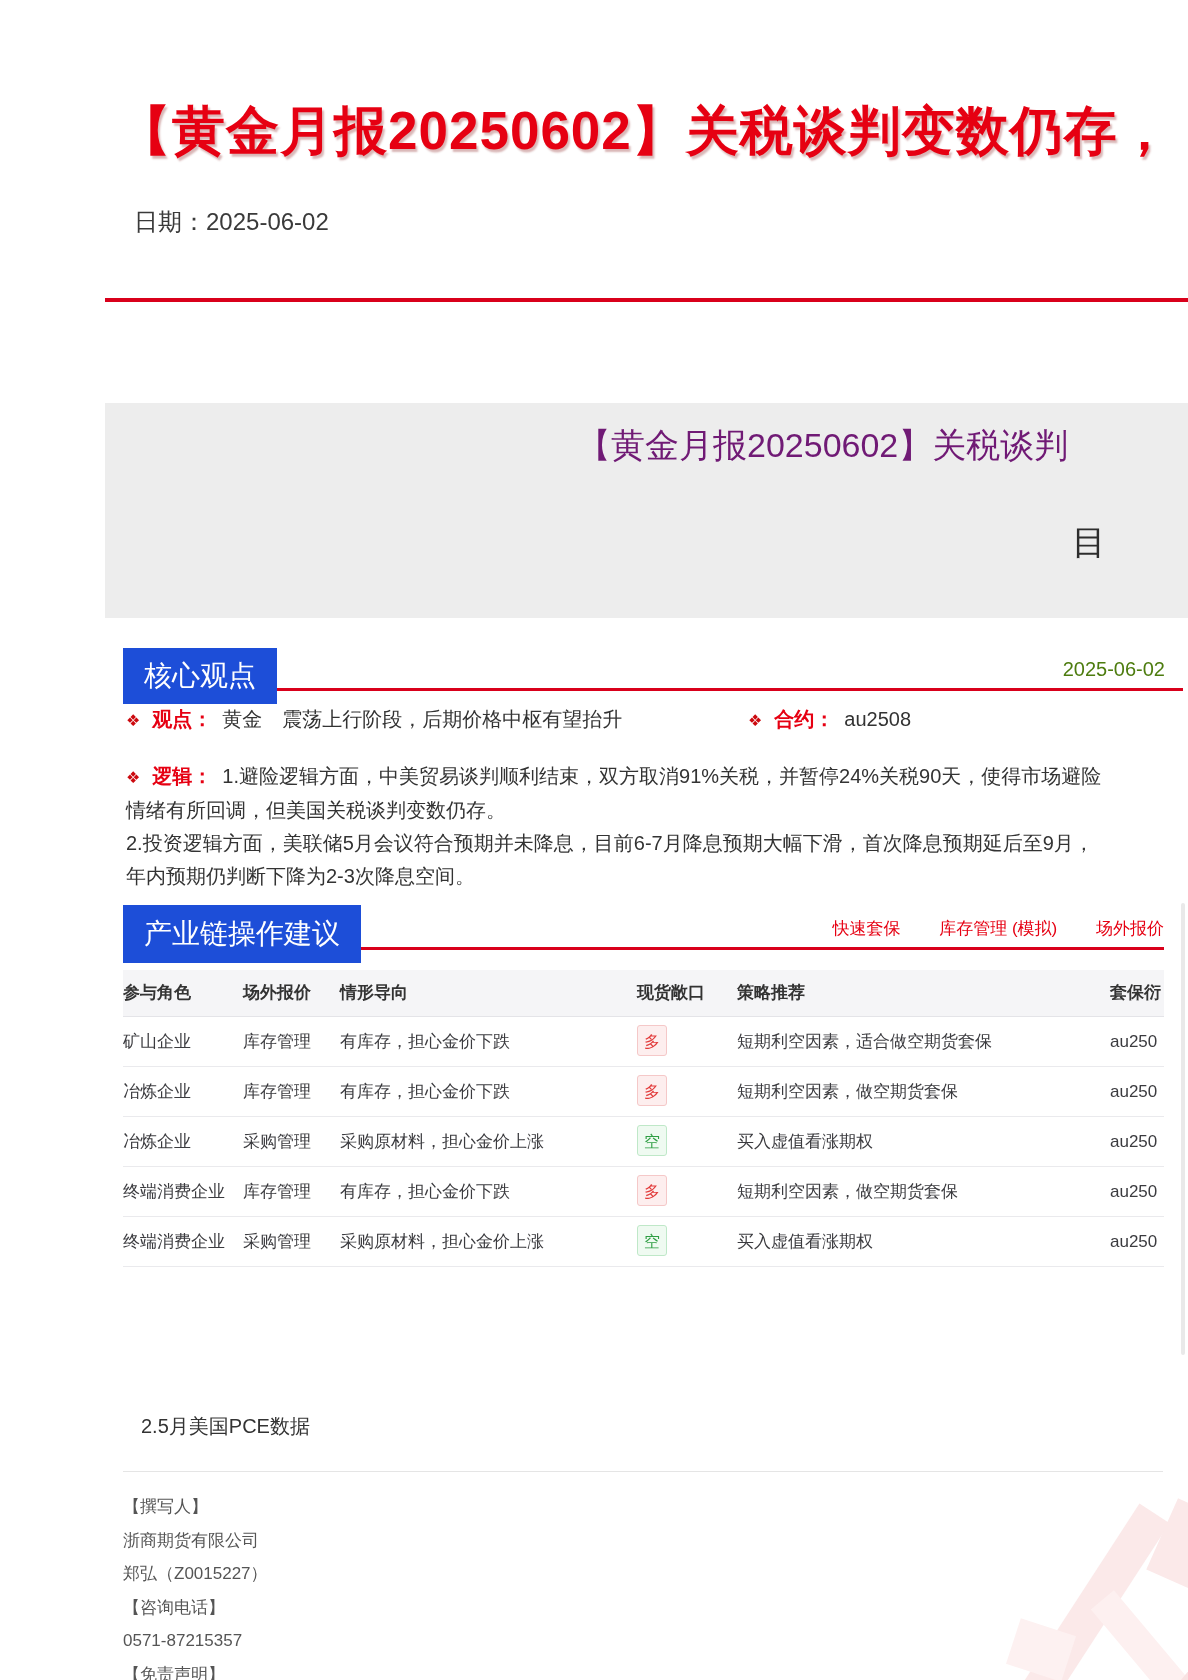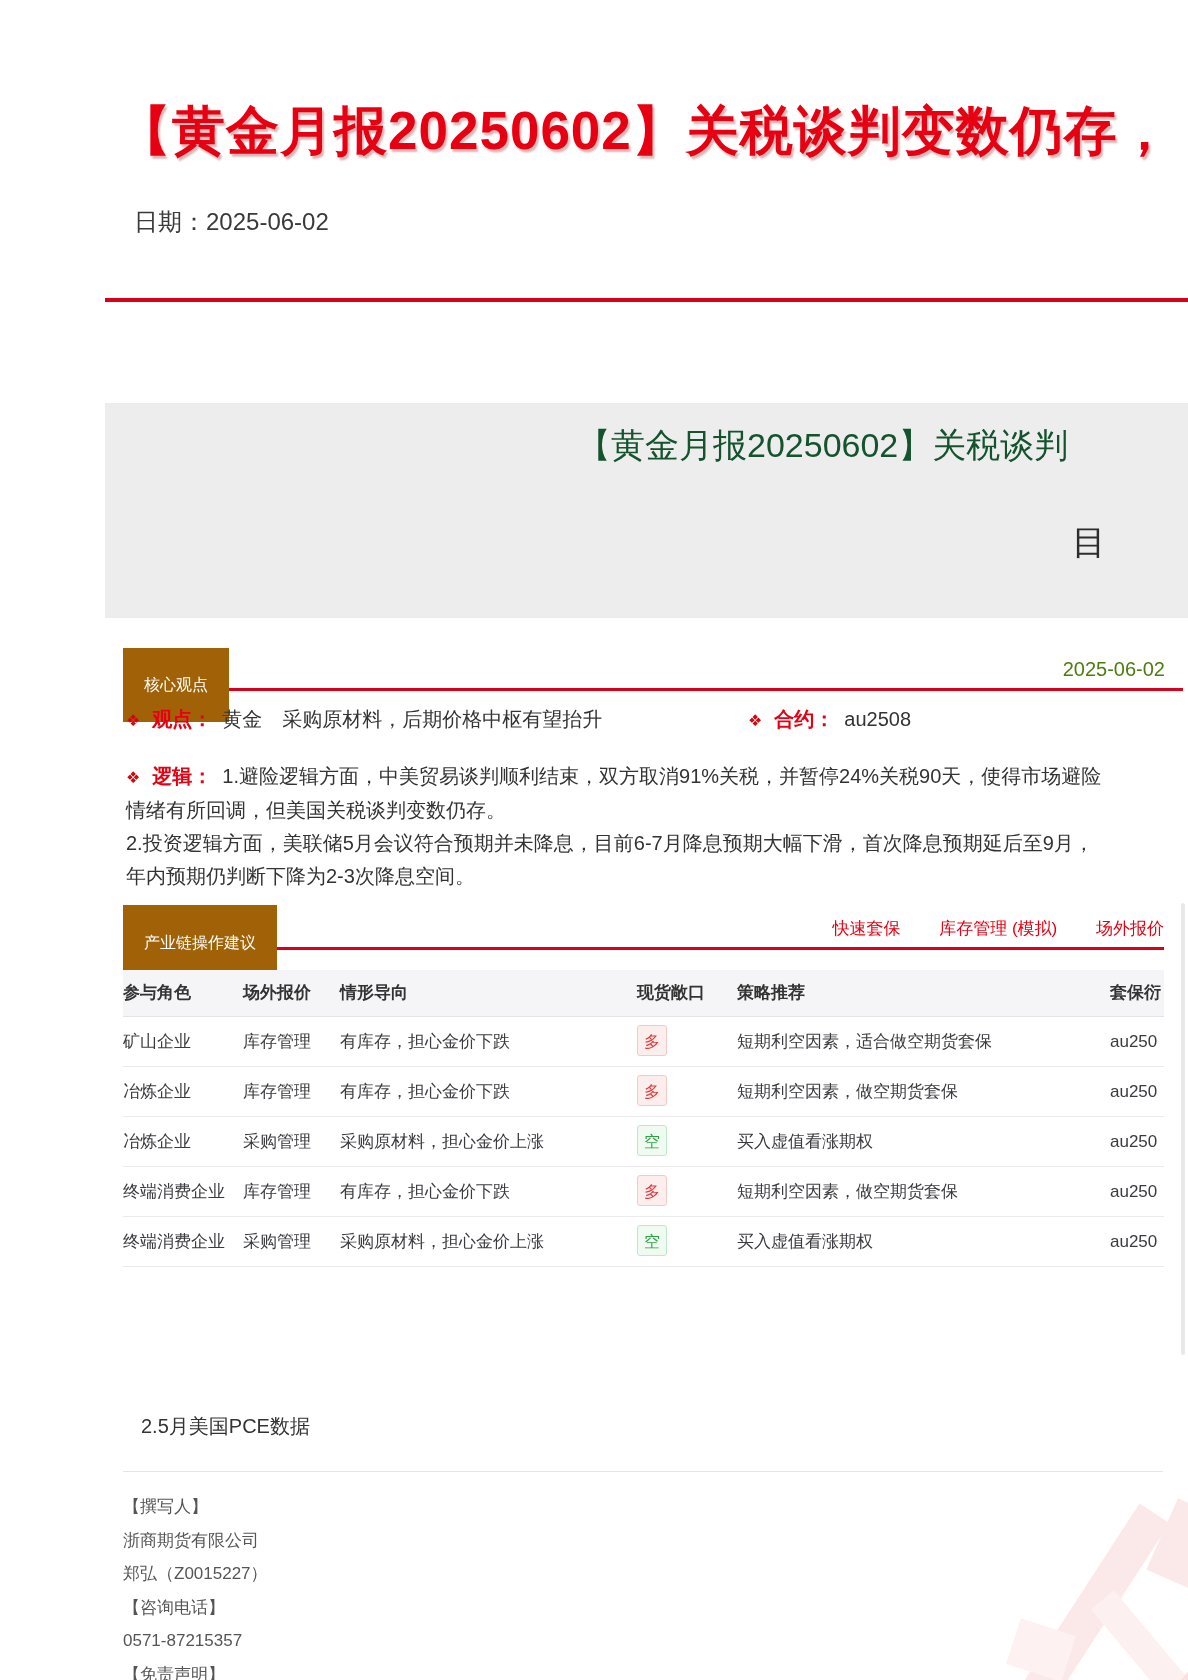--- a/index.html
+++ b/index.html
@@ -26,28 +26,28 @@
     position:absolute; left:118px; top:96px;
     font-size:53px; font-weight:800; letter-spacing:1px;
     color:#e60012; white-space:nowrap;
     text-shadow:2px 3px 2px rgba(130,15,15,0.30);
   }
   .date-line { position:absolute; left:106px; top:206px; font-size:24px; color:#3a3a3a;margin-left:28px; }
   .top-rule { position:absolute; left:105px; top:298px; width:1083px; height:4px; background:#d9001b; }
 
   
   .banner { position:absolute; left:105px; top:403px; width:1083px; height:215px; background:#ededed; overflow:hidden; }
-  .banner-title { position:absolute; left:472px; top:20px; font-size:34px; font-weight:500; color:#14532d; white-space:nowrap; }
+  .banner-title { position:absolute; left:472px; top:20px; font-size:34px; font-weight:500; color:#701a75; white-space:nowrap; }
   .banner-sub { position:absolute; left:967px; top:117px; font-size:34px; font-weight:500; color:#2d2d2d; white-space:nowrap; }
 
   
   .sec-header { position:absolute; border-bottom:3px solid #d9001b; }
   .sec-header .tag {
-    display:inline-block; background:#a16207; color:#fff;
-    font-size:16px; line-height:40px; padding:17px 21px; white-space:nowrap;
+    display:inline-block; background:#1d4ed8; color:#fff;
+    font-size:28px; line-height:40px; padding:8px 21px; white-space:nowrap;
   }
   .core-header { left:123px; top:648px; width:1060px; height:43px; }
   .core-header .hdr-date { position:absolute; right:18px; top:10px; font-size:20px; color:#4d7c0f; }
   .industry-header { left:123px; top:905px; width:1041px; height:45px; }
   .industry-header .tag { line-height:42px; }
   .links { position:absolute; right:0; top:12px; font-size:17px; color:#e60012; white-space:nowrap; }
   .links a { color:#e60012; text-decoration:none; margin-left:34px; cursor:pointer; }
 
   
   .bullet { color:#cc0a0f; font-size:16px; margin-right:12px; }
@@ -105,21 +105,21 @@
       <div class="banner-title">【黄金月报20250602】关税谈判</div>
       <div class="banner-sub">目</div>
     </div>
 
     <div class="sec-header core-header">
       <span class="tag">核心观点</span>
       <span class="hdr-date">2025-06-02</span>
     </div>
 
     <div class="view-row">
-      <span class="bullet">❖</span><span class="red-label">观点：</span><span class="body-text">黄金　采购原材料，后期价格中枢有望抬升</span>
+      <span class="bullet">❖</span><span class="red-label">观点：</span><span class="body-text">黄金　震荡上行阶段，后期价格中枢有望抬升</span>
       <span class="contract-group">
         <span class="bullet">❖</span><span class="red-label">合约：</span><span class="body-text">au2508</span>
       </span>
     </div>
 
     <div class="logic-para">
       <span class="bullet">❖</span><span class="red-label">逻辑：</span><span>1.避险逻辑方面，中美贸易谈判顺利结束，双方取消91%关税，并暂停24%关税90天，使得市场避险情绪有所回调，但美国关税谈判变数仍存。</span>
       <div>2.投资逻辑方面，美联储5月会议符合预期并未降息，目前6-7月降息预期大幅下滑，首次降息预期延后至9月，年内预期仍判断下降为2-3次降息空间。</div>
     </div>
 

